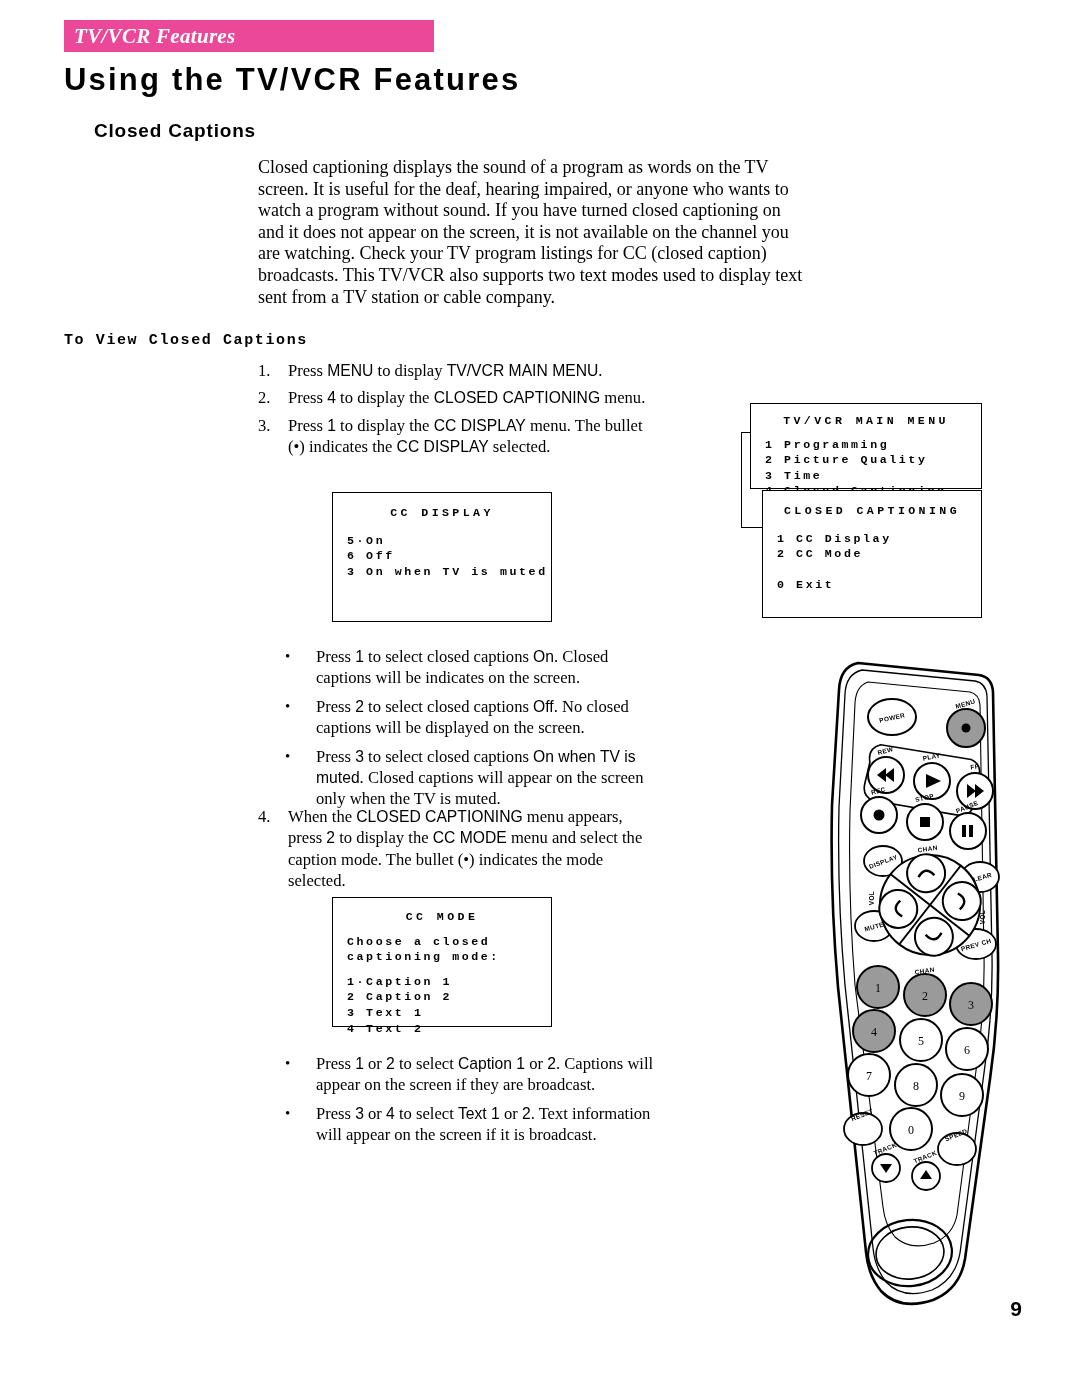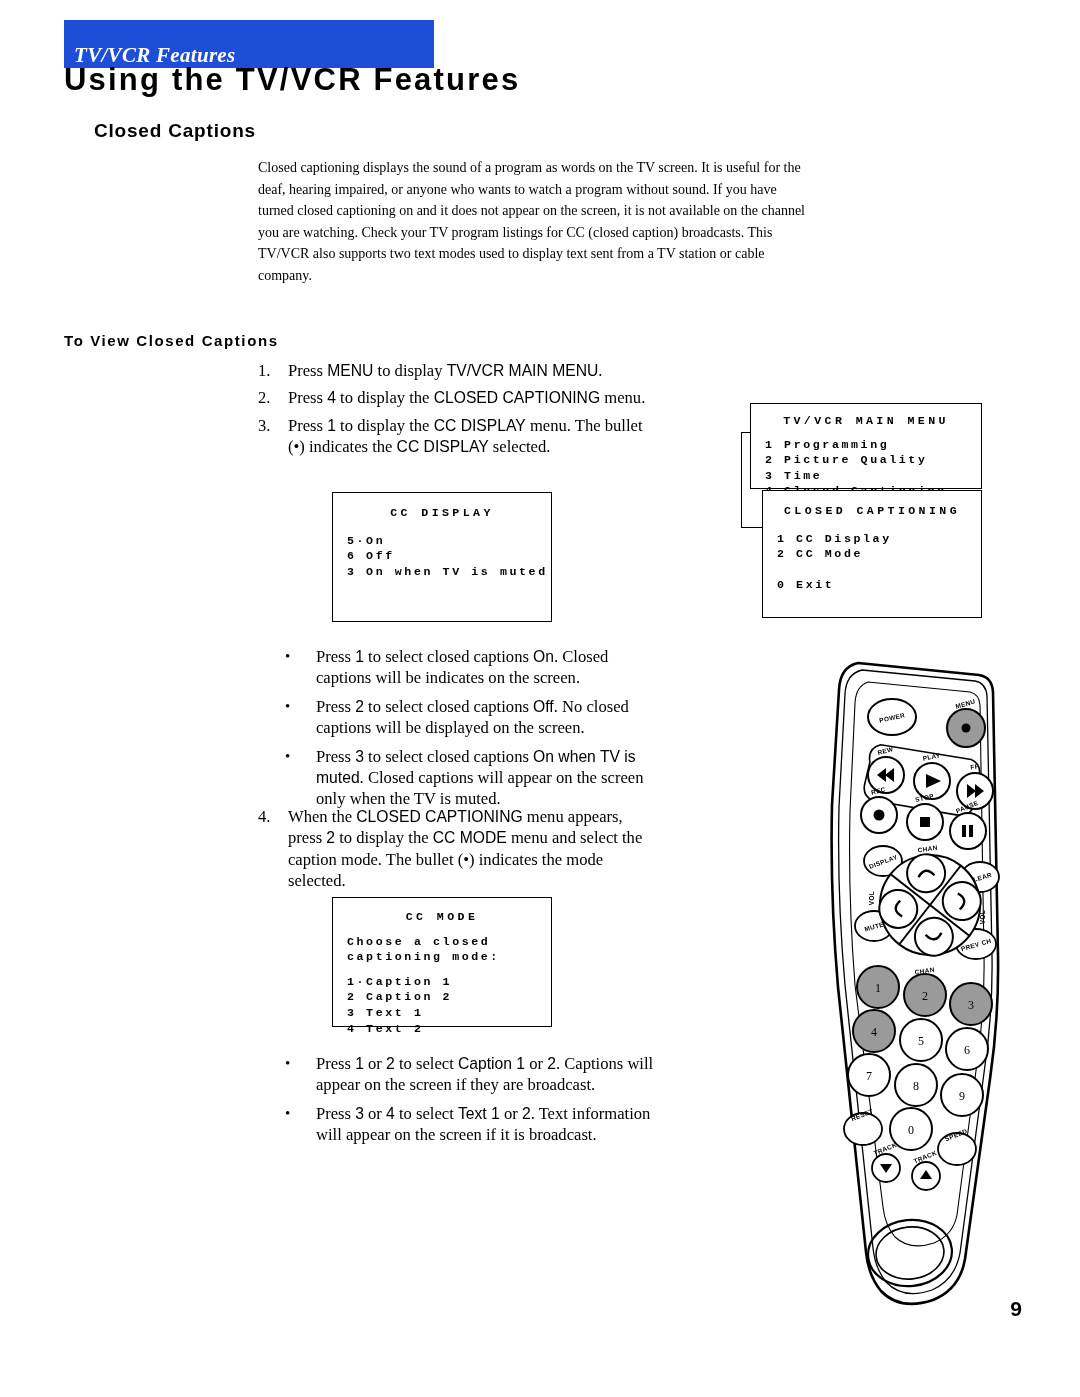--- a/index.html
+++ b/index.html
@@ -15,24 +15,24 @@
     color: #000000;
     overflow: hidden;
   }
 
   
   .running-head {
     position: absolute;
     left: 64px;
     top: 20px;
     width: 370px;
-    height: 48px;
-    background: #1d4ed8;
+    height: 32px;
+    background: #ec4899;
     display: flex;
-    align-items: flex-end;
+    align-items: center;
   }
   .running-head-text {
     color: #ffffff;
     font-family: "Liberation Serif", serif;
     font-style: italic;
     font-weight: bold;
     font-size: 21px;
     padding-left: 10px;
     letter-spacing: 0.3px;
   }
@@ -53,33 +53,33 @@
     font-family: "Liberation Sans", sans-serif;
     font-weight: bold;
     font-size: 19px;
     letter-spacing: 0.8px;
     margin-left: 30px;
   }
   .subsection-title {
     position: absolute;
     left: 64px;
     top: 332px;
-    font-family: Liberation Sans, sans-serif;
+    font-family: Liberation Mono, monospace;
     font-weight: bold;
     font-size: 15px;
     letter-spacing: 1.6px;
   }
 
   
   .intro {
     position: absolute;
     left: 258px;
     top: 157px;
     width: 552px;
-    font-size: 14px;
+    font-size: 18px;
     line-height: 21.6px;
     text-align: left;
   }
 
   
   .steps {
     position: absolute;
     font-size: 16.6px;
     line-height: 21.4px;
   }

